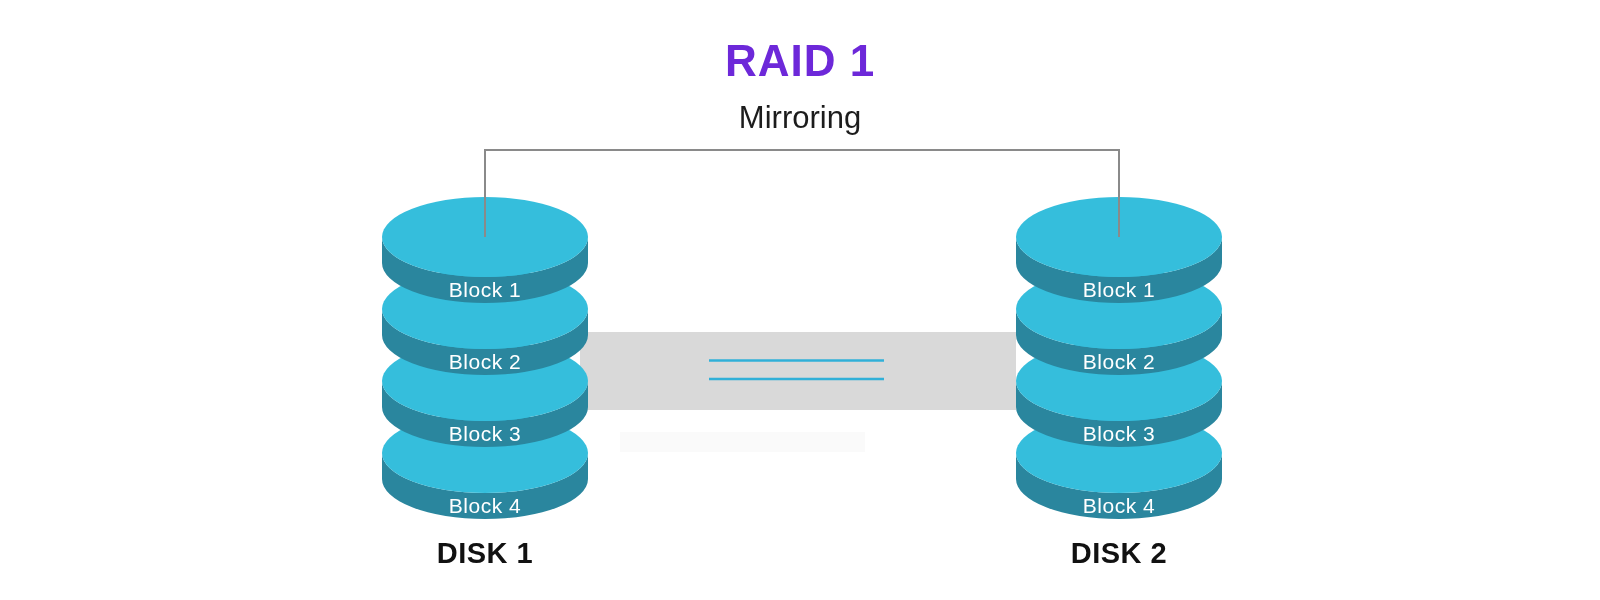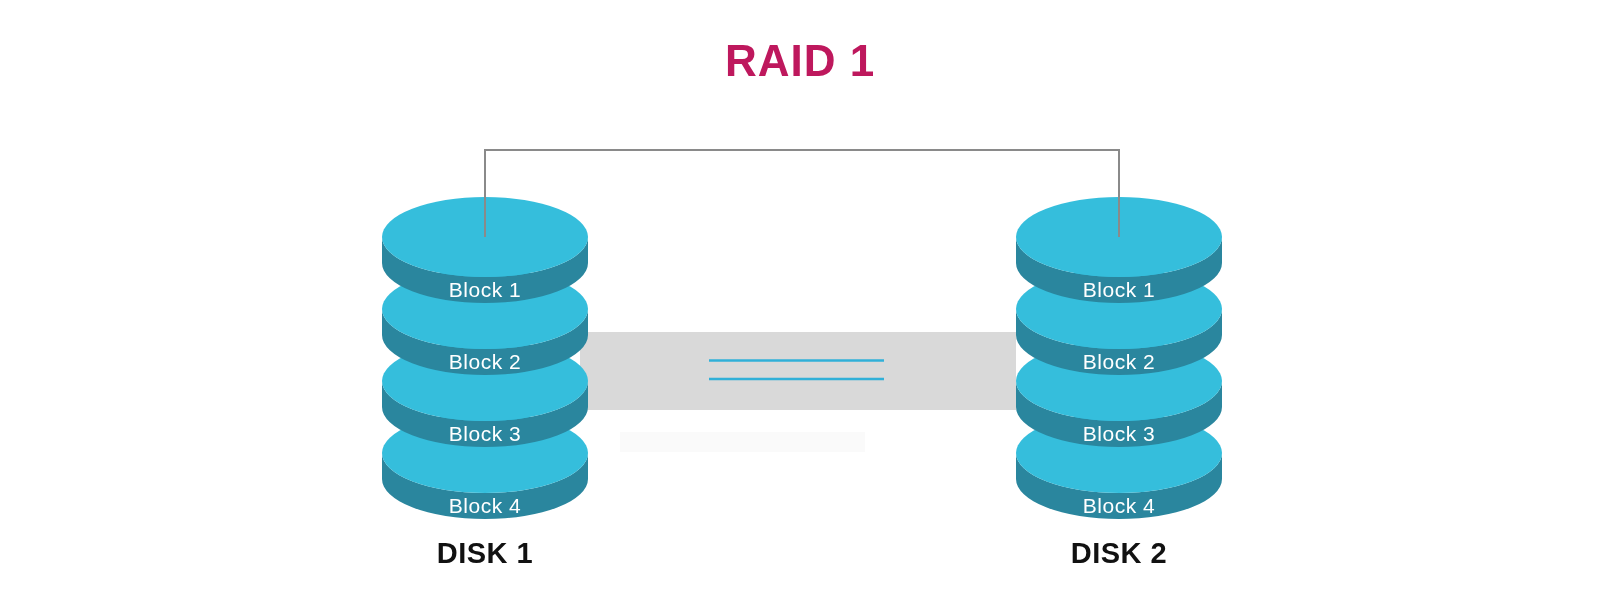--- a/index.html
+++ b/index.html
@@ -17,21 +17,21 @@
   }
   .diagram-title {
     position: absolute;
     top: 38px;
     left: 0;
     width: 100%;
     text-align: center;
     font-size: 44px;
     line-height: 46px;
     font-weight: 800;
-    color: #be185d;
+    color: #6d28d9;
     letter-spacing: 1px;
   }
   .diagram-subtitle {
     position: absolute;
     top: 100px;
     left: 0;
     width: 100%;
     text-align: center;
     font-size: 31px;
     line-height: 36px;
@@ -56,20 +56,21 @@
     font-weight: 700;
     letter-spacing: 0.5px;
   }
 </style>
 </head>
 <body>
 
 <div class="canvas">
 
   <div class="diagram-title">RAID 1</div>
+  <div class="diagram-subtitle">Mirroring</div>
 
   <svg class="diagram-layer" width="1600" height="600" viewBox="0 0 1600 600">
 
     <rect x="580" y="332" width="436" height="78" fill="#d9d9d9"></rect>
     <rect x="620" y="432" width="245" height="20" fill="#fafafa"></rect>
 
     <g>
 
       <path d="M382,453 L382,479 A103,40 0 0 0 588,479 L588,453 A103,40 0 0 1 382,453 Z" fill="#2a869e"></path>
       <ellipse cx="485" cy="453" rx="103" ry="40" fill="#35bedc"></ellipse>

